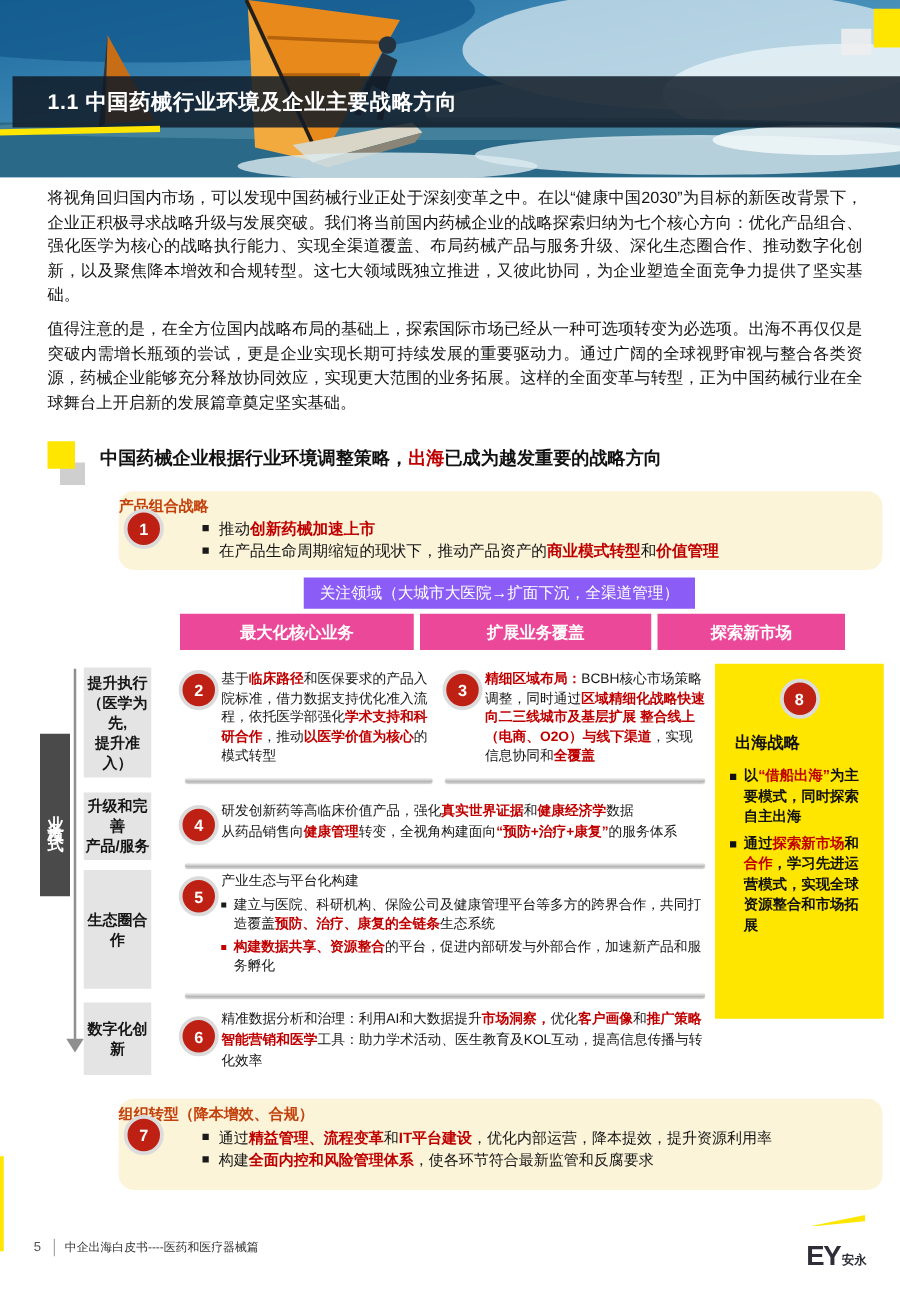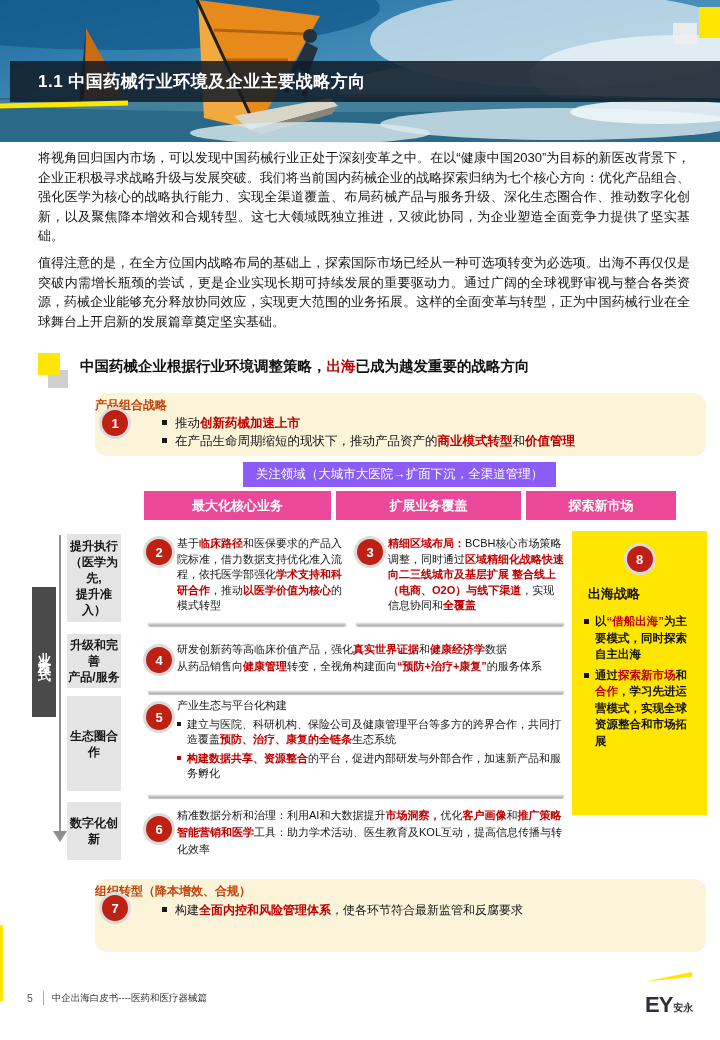--- a/index.html
+++ b/index.html
@@ -231,20 +231,24 @@
   </div>
 
   <div class="creambox" style="left:95px;top:879px;width:611px;height:73px"></div>
   <div class="num-circle" style="left:99px;top:892px">
     <span>7</span>
   </div>
   <div class="boxtitle" style="left:95px;top:883px;width:611px">组织转型（降本增效、合规）</div>
   <div class="bullets" style="left:162px;top:901px;width:538px;font-size:12px">
     <div class="bullet-row">
       <span class="sq-marker"></span>
+      <span><span>通过</span><span class="sg-r">精益管理、流程变革</span><span>和</span><span class="sg-r">IT平台建设</span><span>，优化内部运营，降本提效，提升资源利用率</span></span>
+    </div>
+    <div class="bullet-row">
+      <span class="sq-marker"></span>
       <span><span>构建</span><span class="sg-r">全面内控和风险管理体系</span><span>，使各环节符合最新监管和反腐要求</span></span>
     </div>
   </div>
 
   <div class="foot-ystrip"></div>
   <div class="footrow">
     <span class="foot-num">5</span>
     <span class="foot-div"></span>
     <span class="foot-title">中企出海白皮书----医药和医疗器械篇</span>
   </div>

